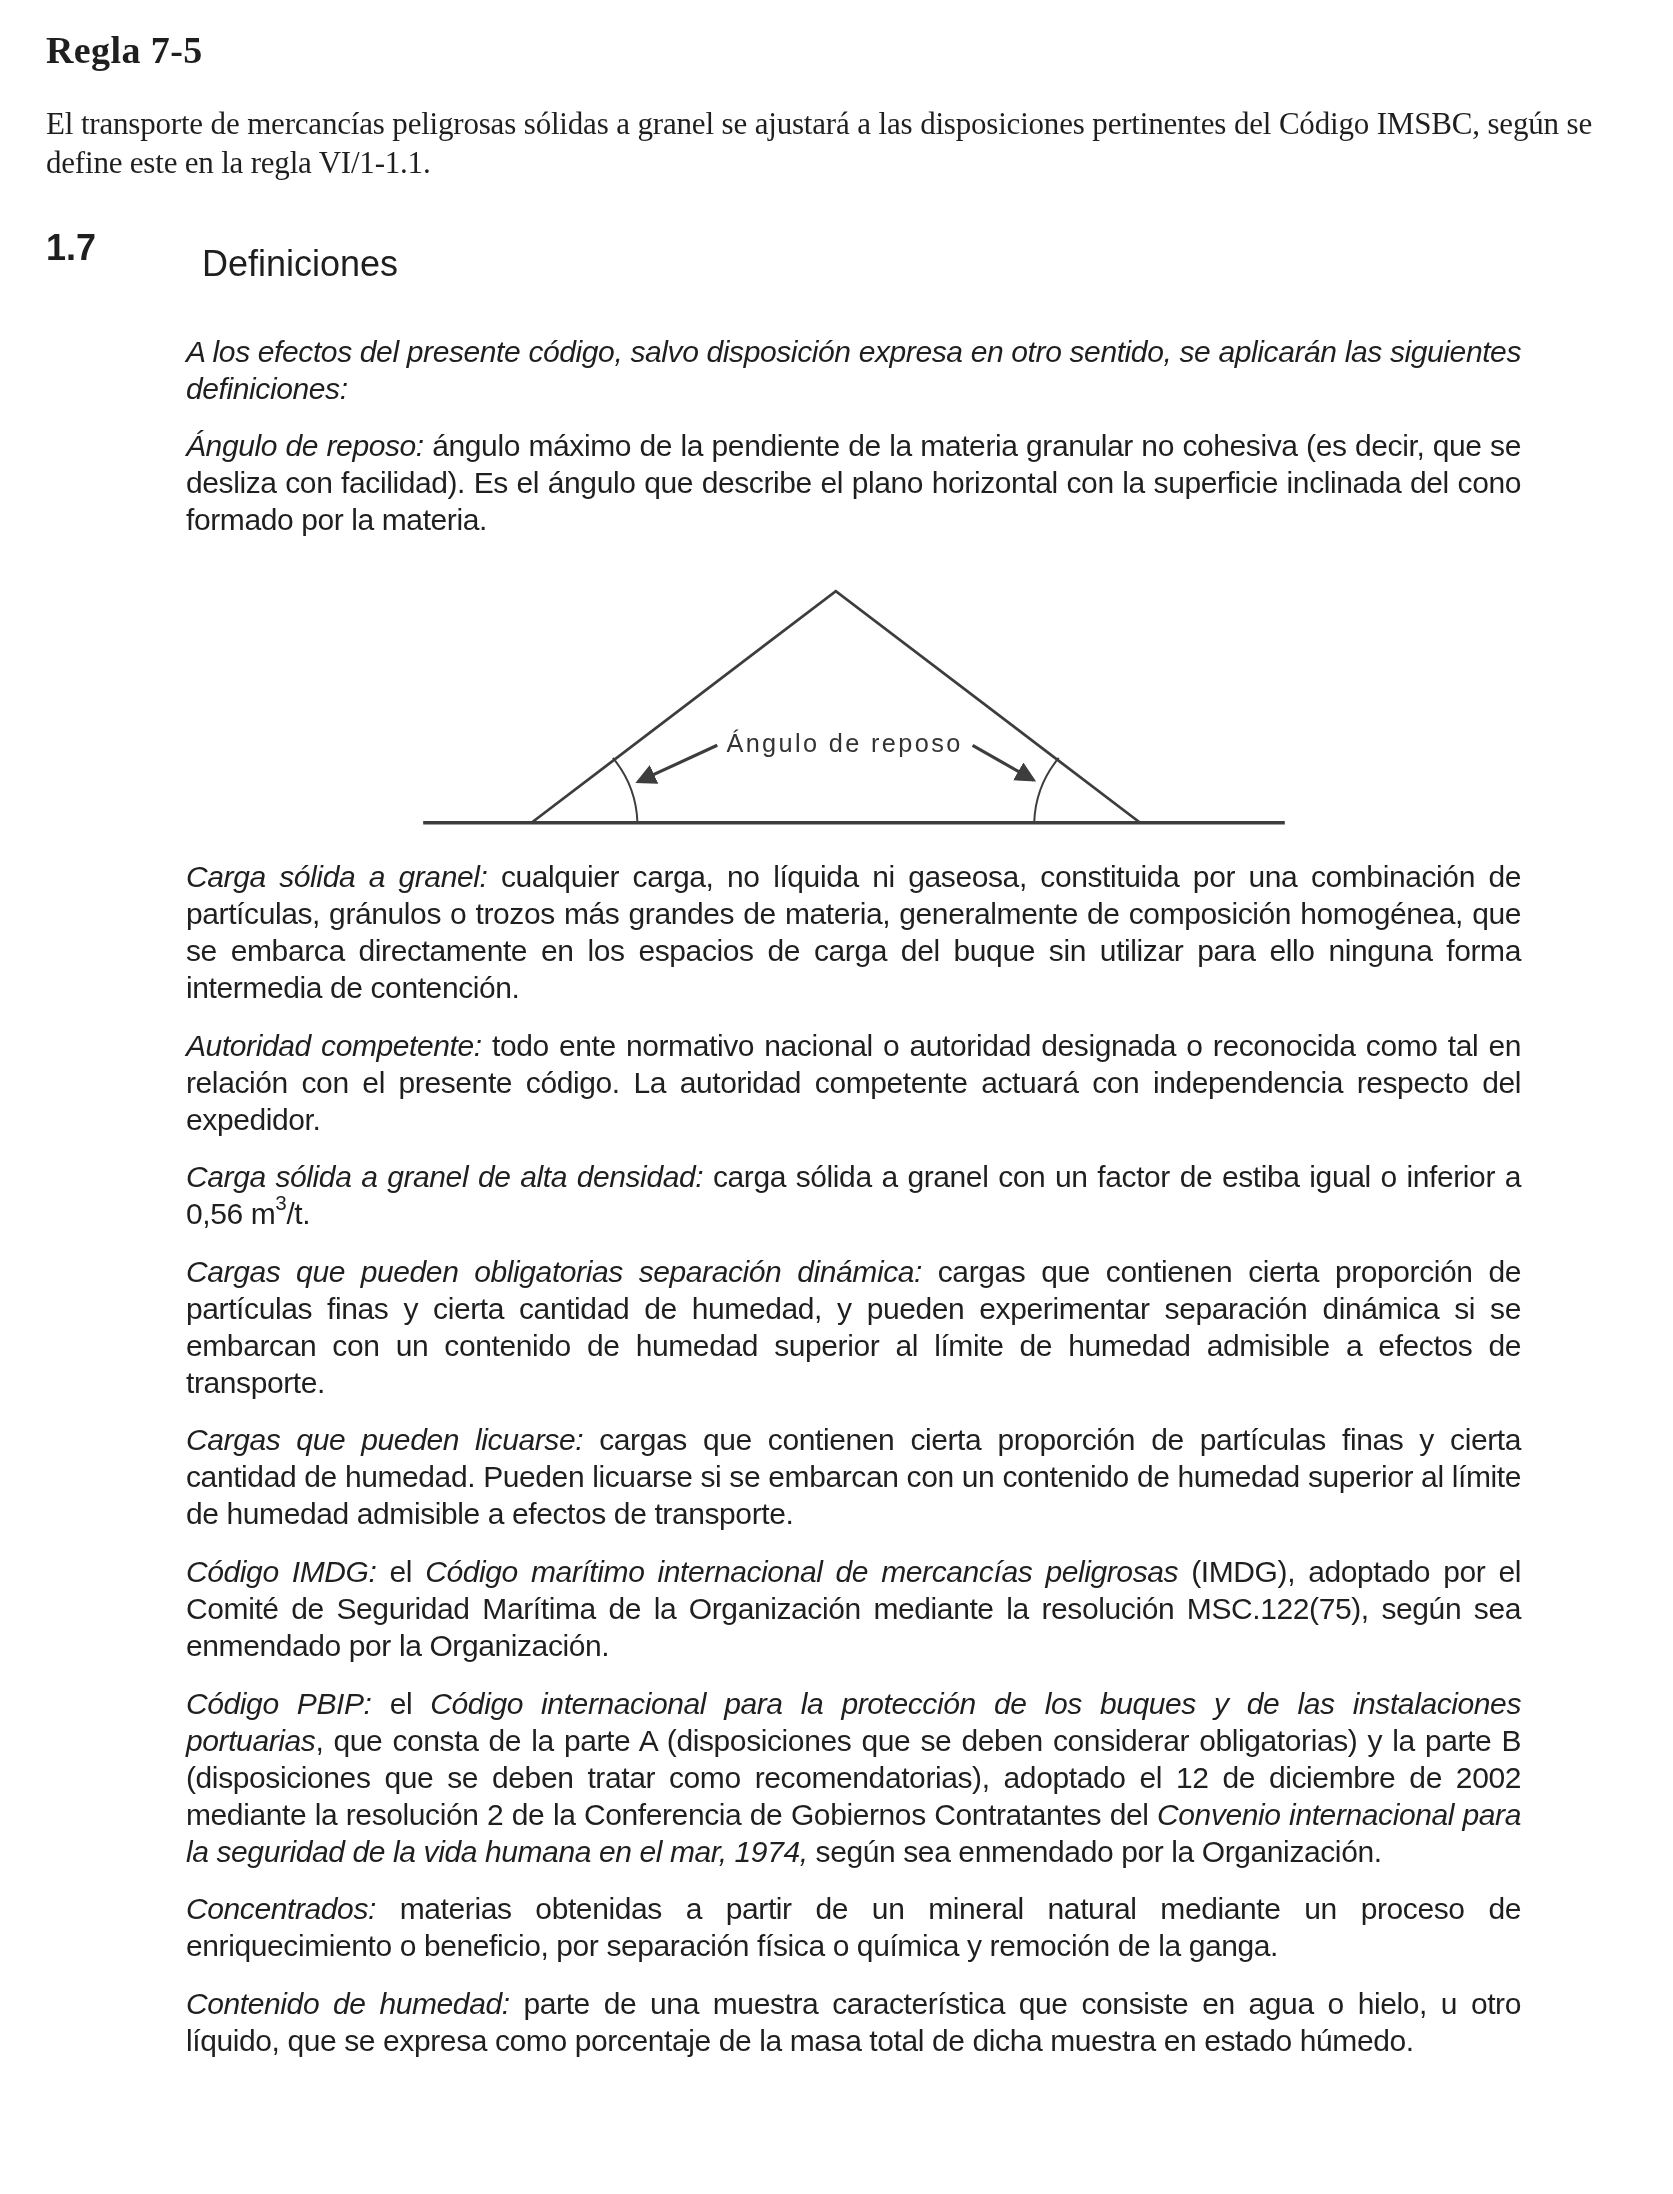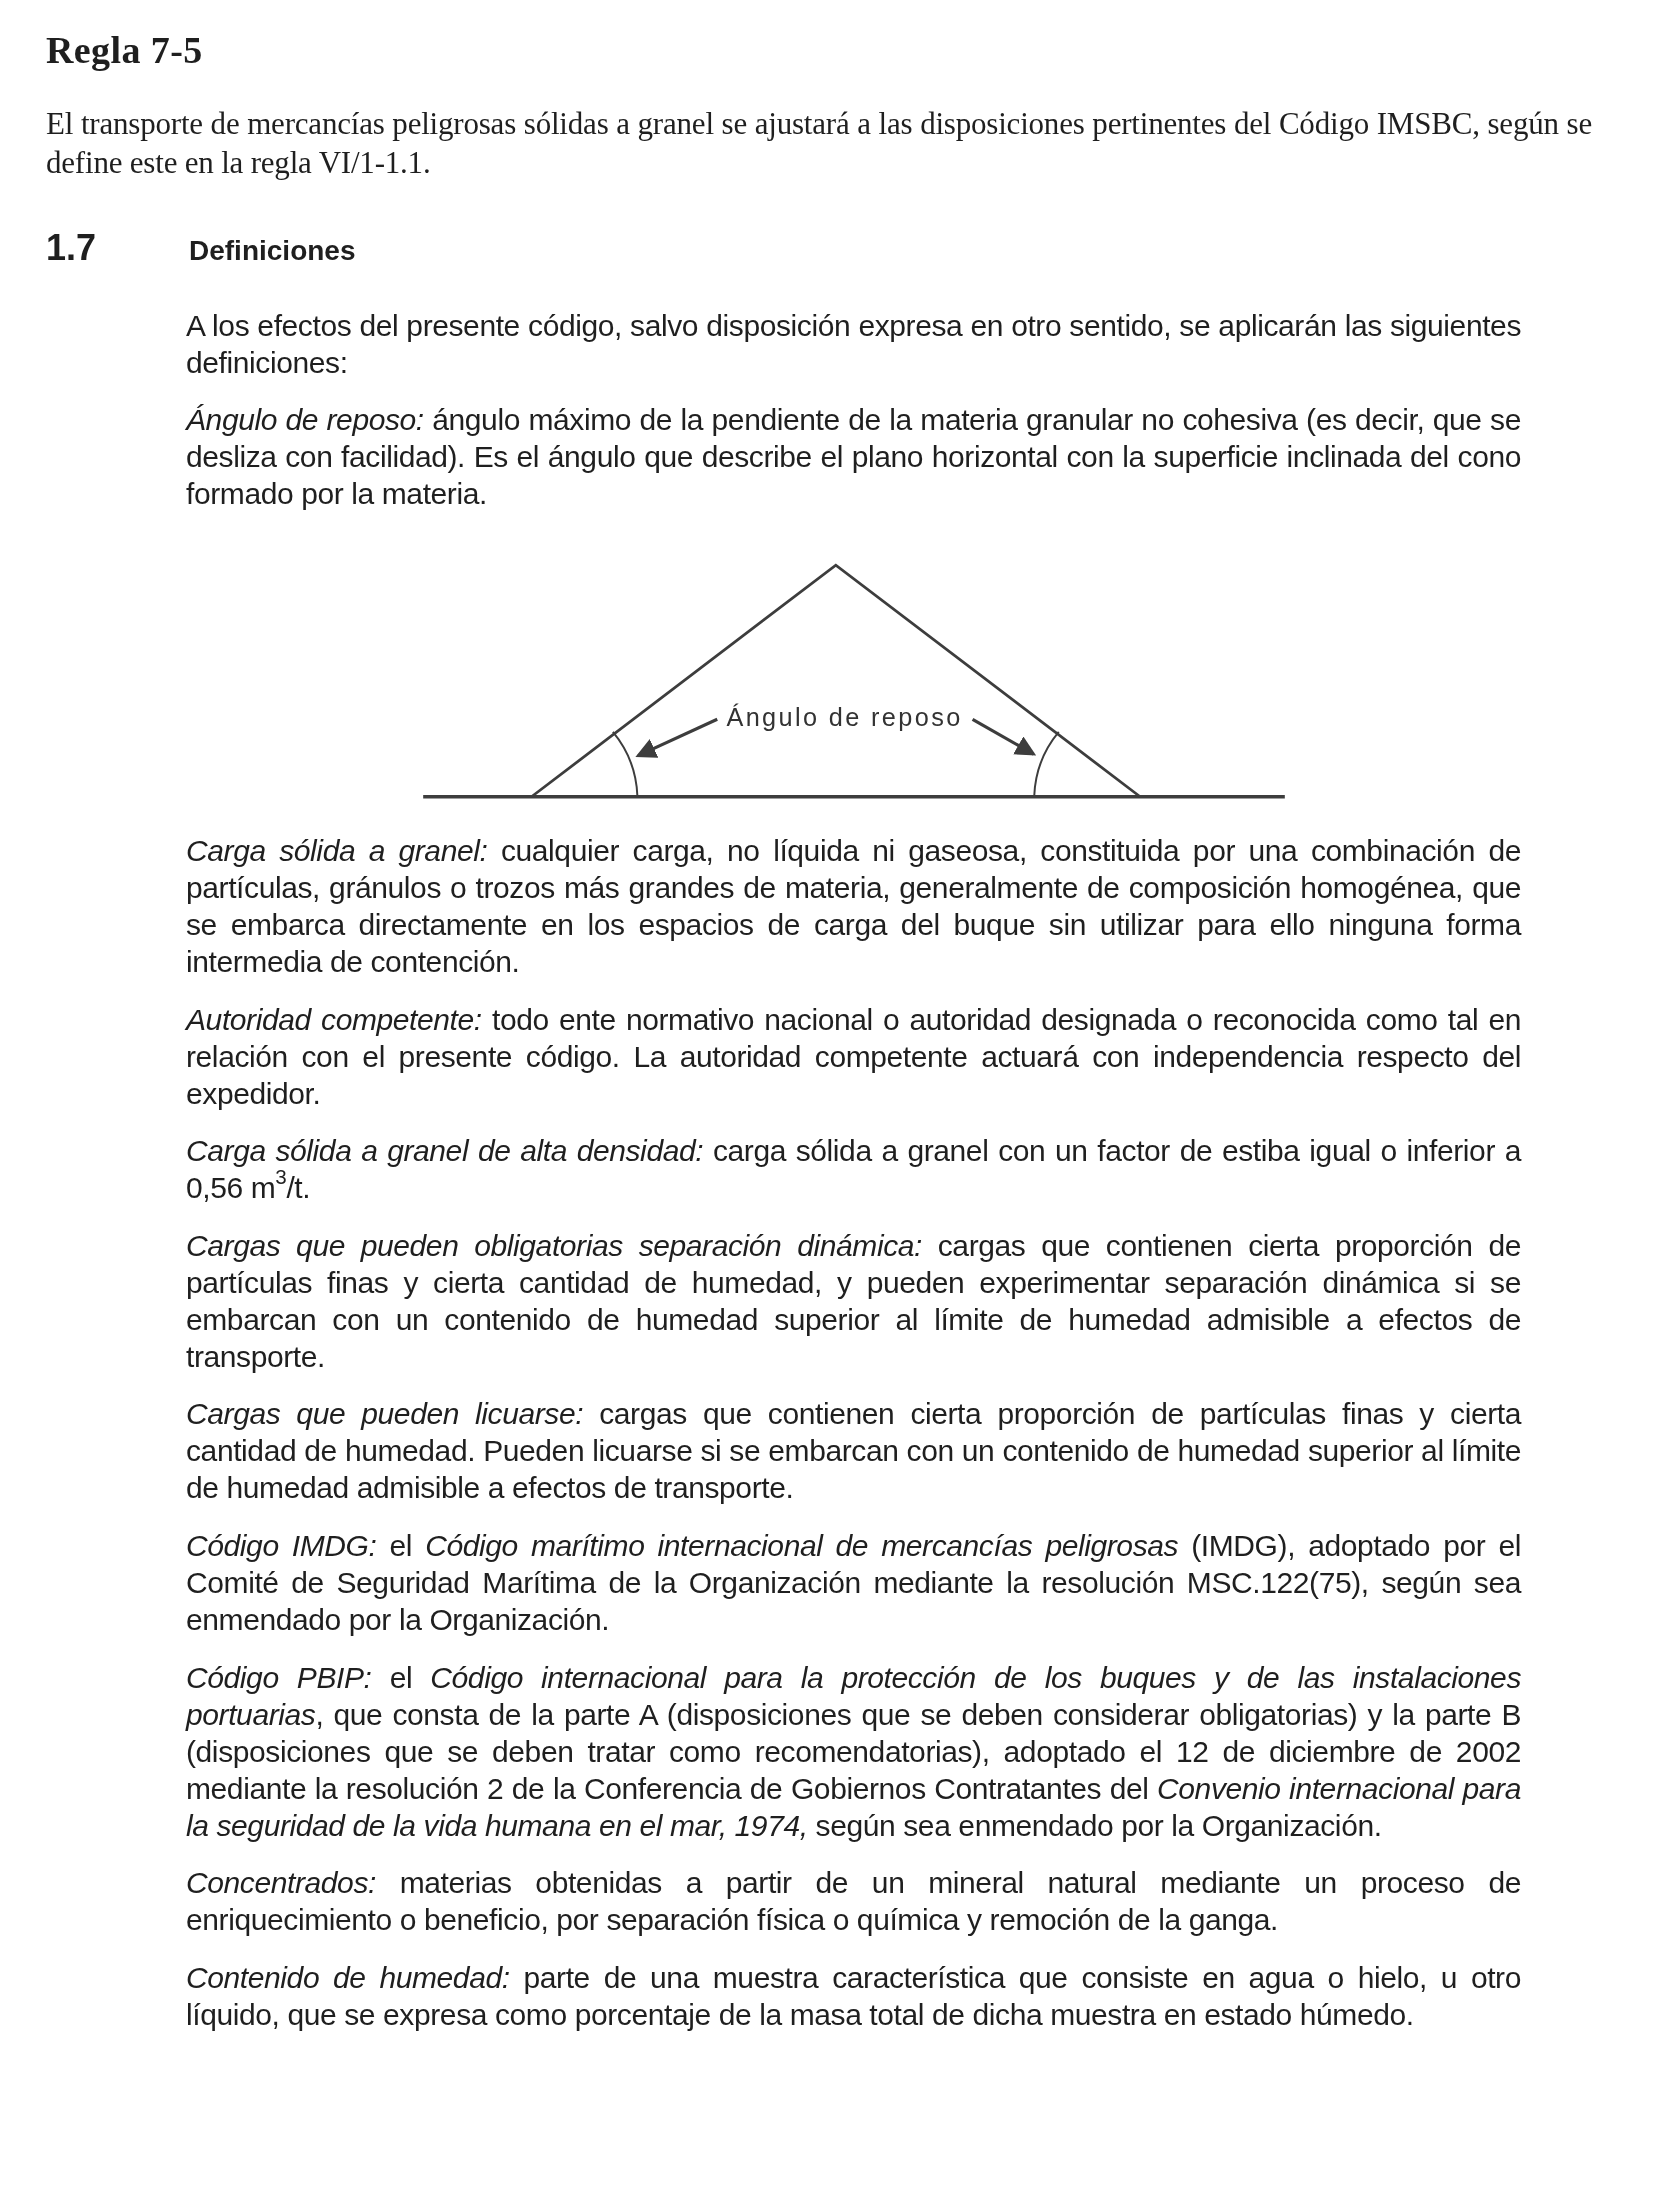--- a/index.html
+++ b/index.html
@@ -51,36 +51,36 @@
     margin: 46px 150px 0 46px;
     font-family: "Liberation Sans", sans-serif;
   }
   .sec-num {
     flex: 0 0 140px;
     font-weight: 700;
     font-size: 36px;
     line-height: 40px;
   }
   .sec-title {
-    margin: 3px;
-    font-weight: 700;
-    font-size: 28px;
+    margin: 16px;
+    font-weight: 400;
+    font-size: 36px;
     line-height: 40px;
   }
   
   .body-col {
     margin: 0 152px 0 186px;
     font-family: "Liberation Sans", sans-serif;
     font-size: 30px;
     line-height: 37px;
     letter-spacing: -0.4px;
     text-align: justify;
   }
   .para { margin: 20.6px 0 0 0; }
-  .lead { margin-top: 33px; }
+  .lead { margin-top: 33px; font-style: italic; }
   .it { font-style: italic; }
   sup {
     font-size: 20.6px;
     line-height: 0;
     position: relative;
     top: -3.2px;
   }
   
   .figure {
     margin: 16px 0 19px 0;

